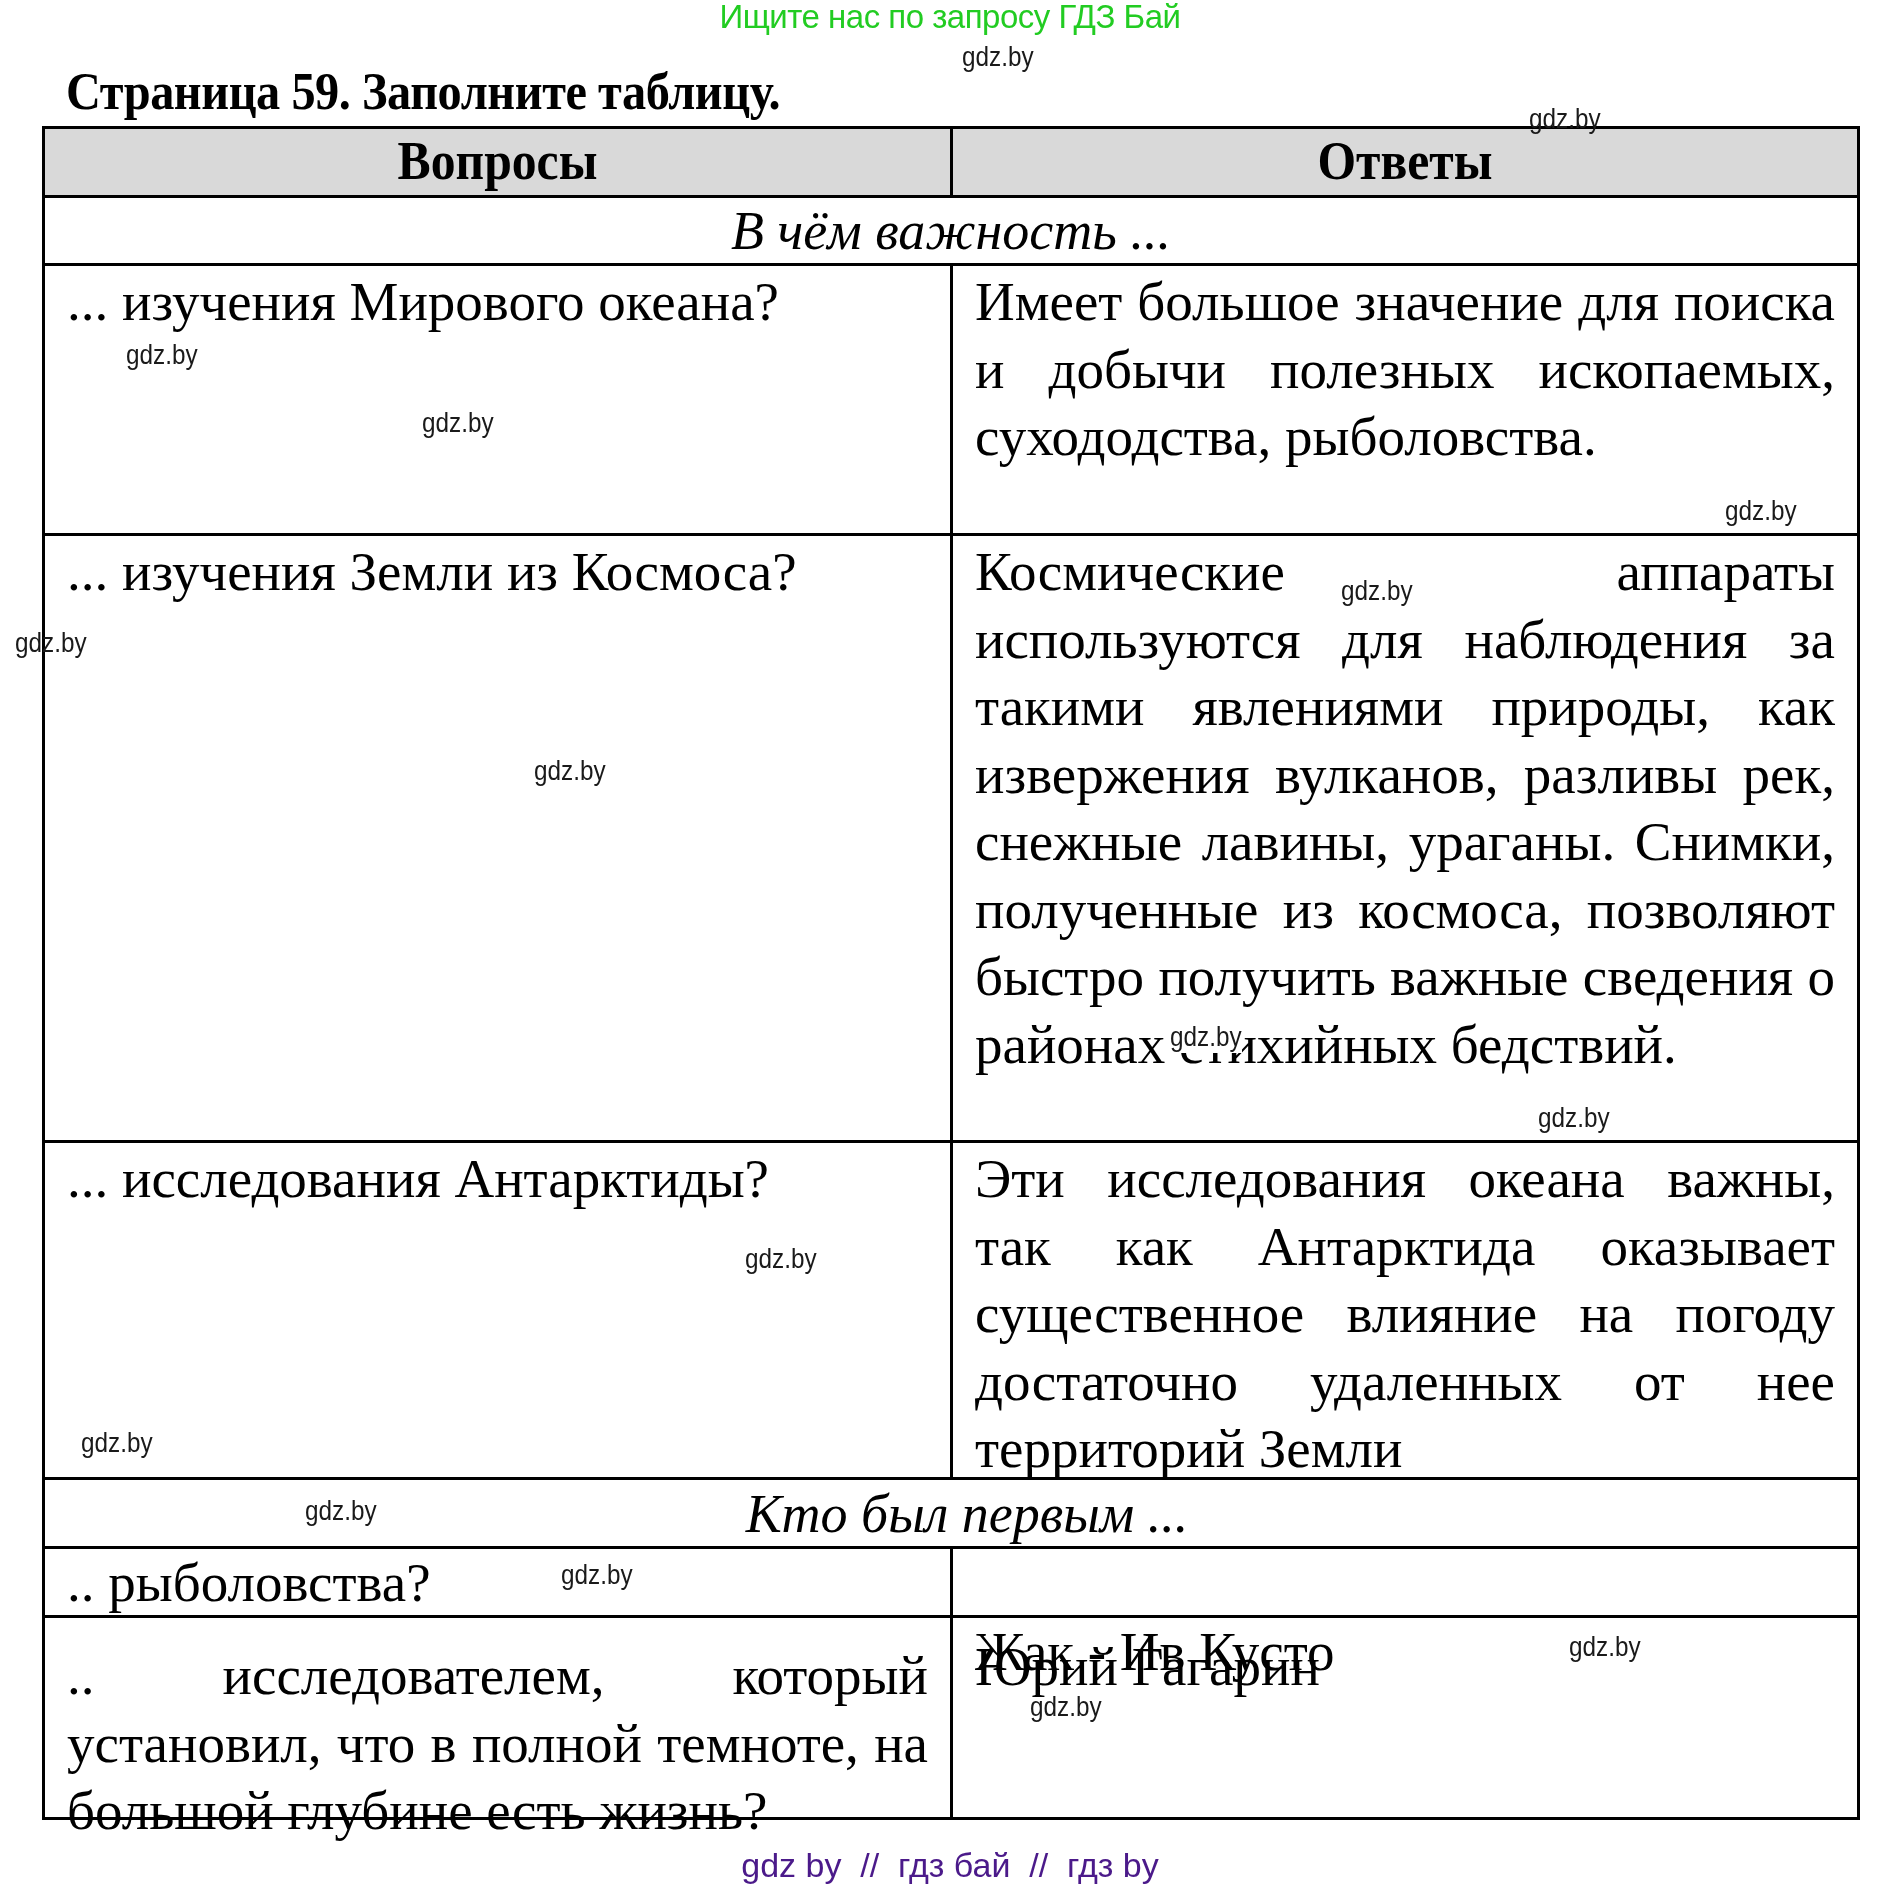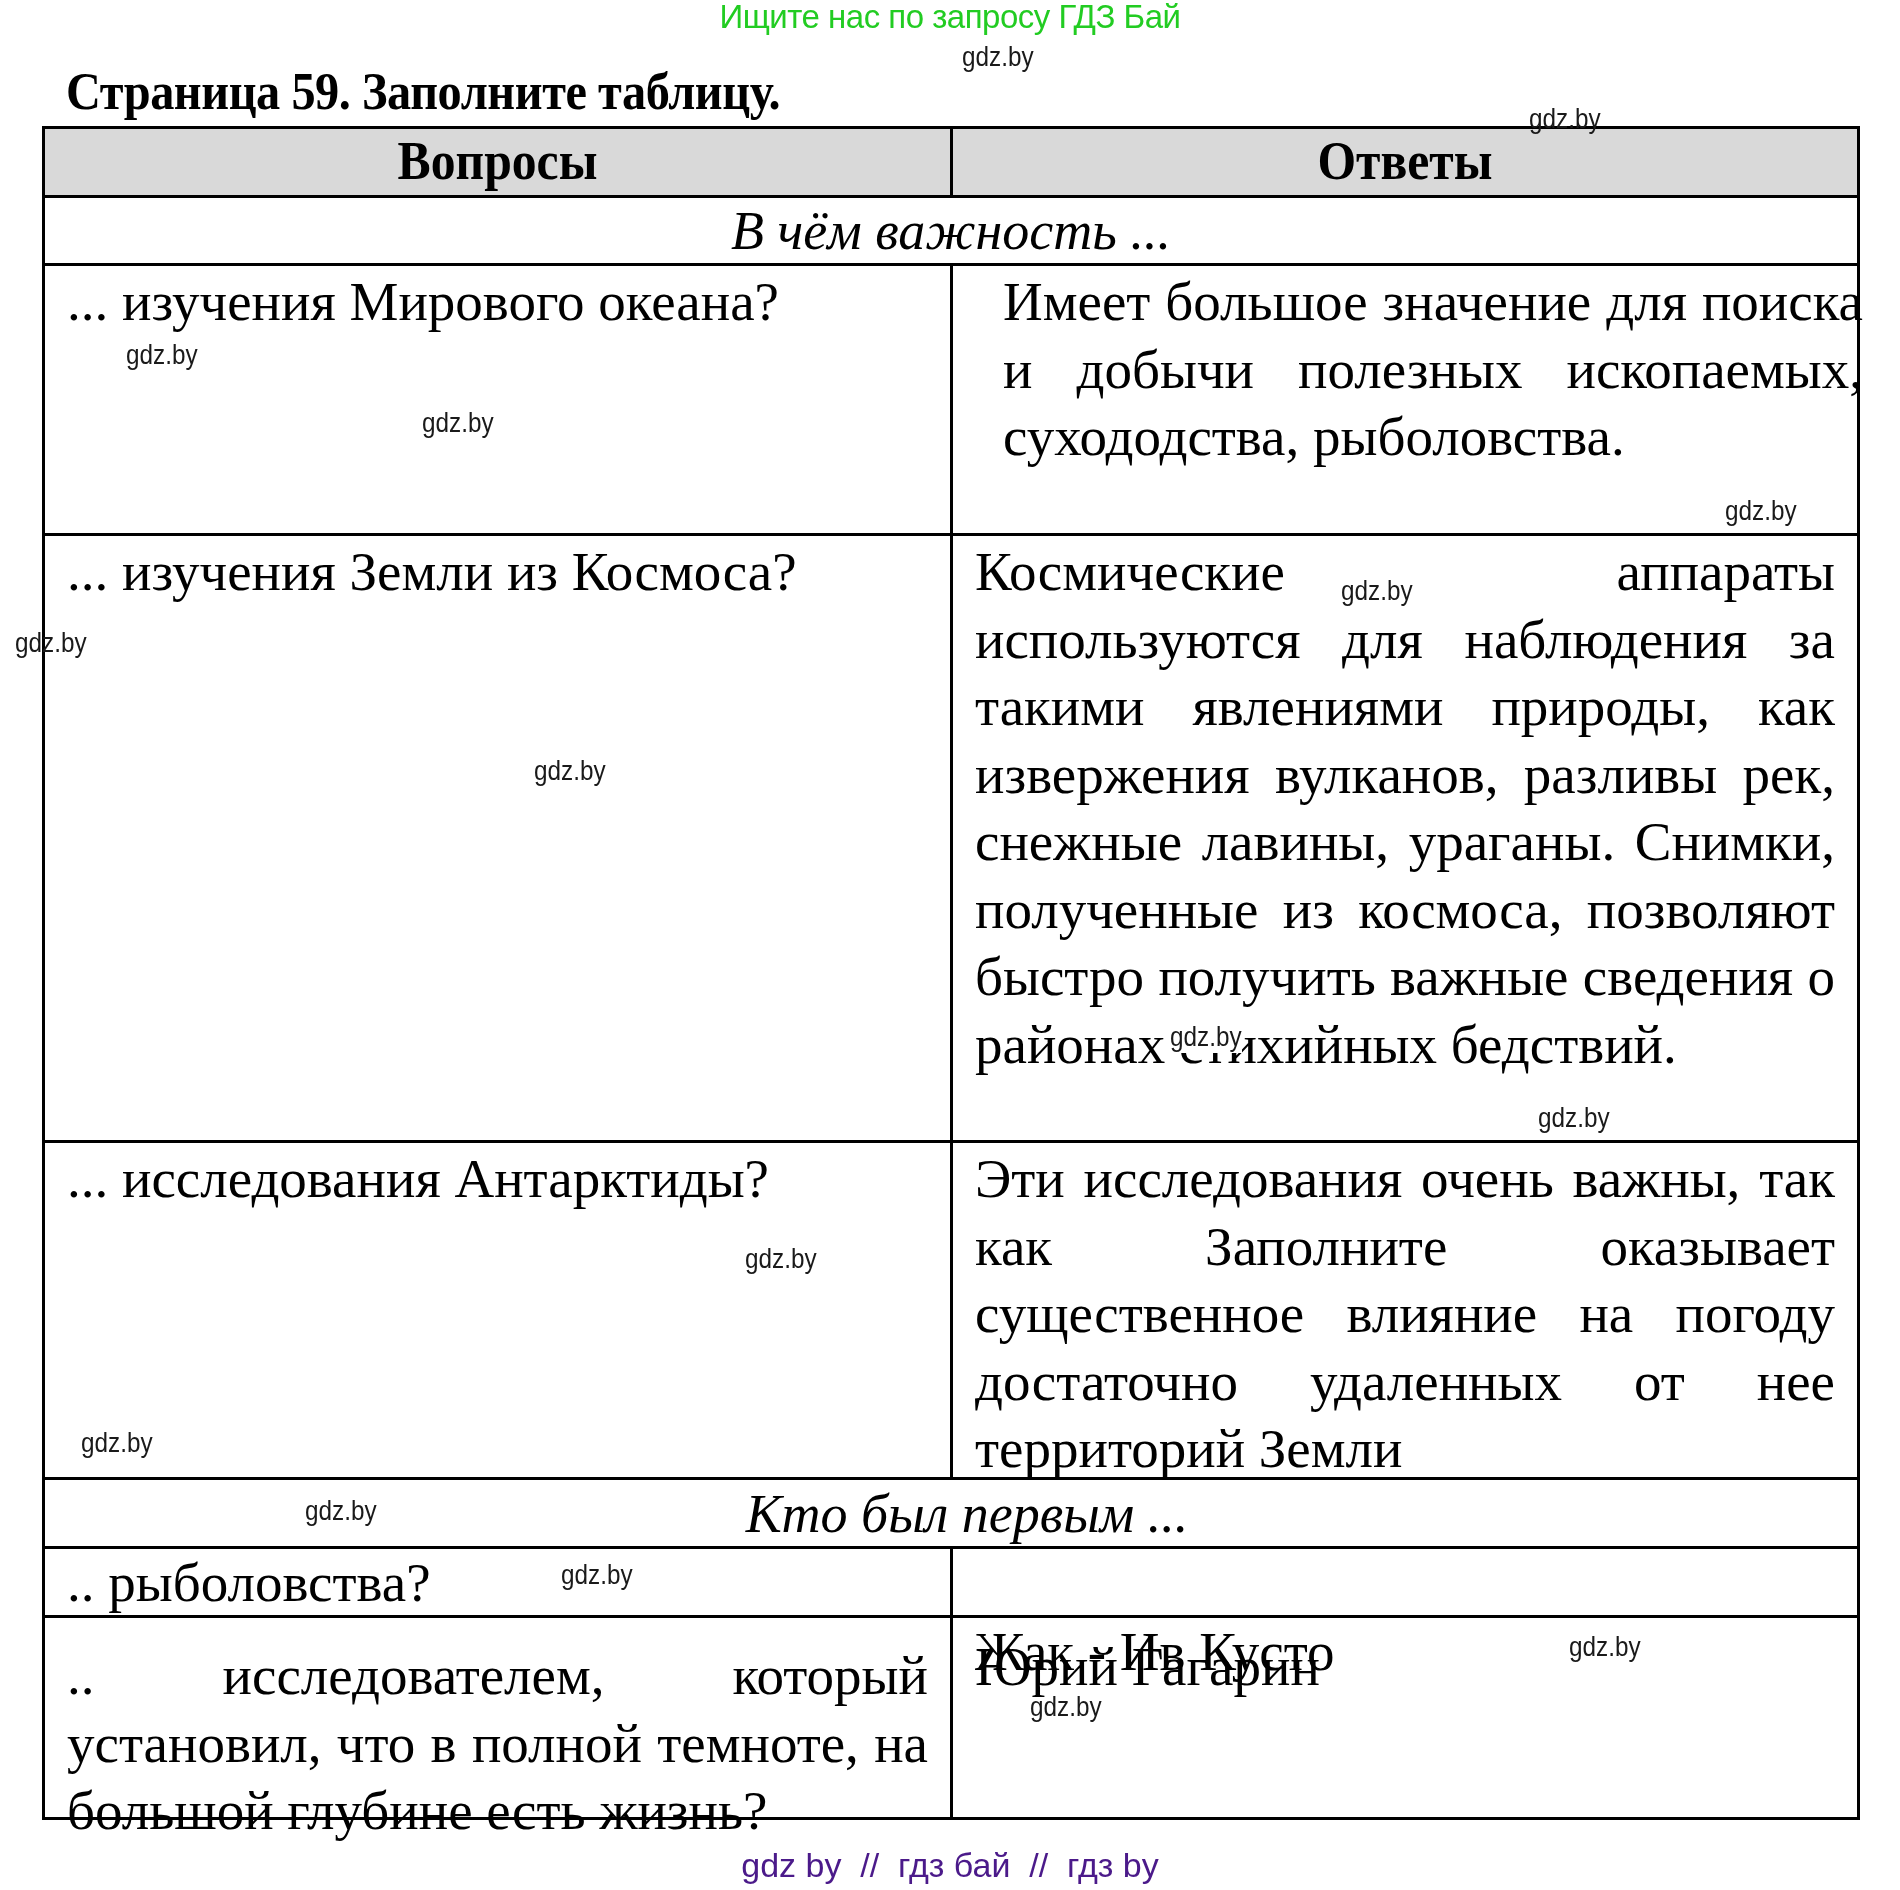--- a/index.html
+++ b/index.html
@@ -41,27 +41,27 @@
 <div class="vline" style="top:126px; height:70px;"></div>
 <div class="vline" style="top:264px; height:1214px;"></div>
 <div class="vline" style="top:1547px; height:273px;"></div>
 
 <div class="abs hdr-cell" style="left:45px; width:905px;">Вопросы</div>
 <div class="abs hdr-cell" style="left:953px; width:904px;">Ответы</div>
 
 <div class="abs section" style="top:198px; height:66px;">В чём важность ...</div>
 
 <div class="abs cell cell-q" style="top:268px;">... изучения Мирового океана?</div>
-<div class="abs cell cell-a" style="top:268px;margin-left:28px;">Имеет большое значение для поиска и добычи полезных ископаемых, сухододства, рыболовства.</div>
+<div class="abs cell cell-a" style="top:268px;">Имеет большое значение для поиска и добычи полезных ископаемых, сухододства, рыболовства.</div>
 
 <div class="abs cell cell-q" style="top:538px;">... изучения Земли из Космоса?</div>
 <div class="abs cell cell-a" style="top:538px;">Космические аппараты используются для наблюдения за такими явлениями природы, как извержения вулканов, разливы рек, снежные лавины, ураганы. Снимки, полученные из космоса, позволяют быстро получить важные сведения о районах стихийных бедствий.</div>
 
 <div class="abs cell cell-q" style="top:1145px;">... исследования Антарктиды?</div>
-<div class="abs cell cell-a" style="top:1145px;">Эти исследования очень важны, так как Заполните оказывает существенное влияние на погоду достаточно удаленных от нее территорий Земли</div>
+<div class="abs cell cell-a" style="top:1145px;">Эти исследования океана важны, так как Антарктида оказывает существенное влияние на погоду достаточно удаленных от нее территорий Земли</div>
 
 <div class="abs section" style="top:1480px; height:67px;margin-left:16px;">Кто был первым ...</div>
 
 <div class="abs cell cell-q" style="top:1549px;">.. рыболовства?</div>
 <div class="abs cell cell-a" style="top:1633px;">Юрий Гагарин</div>
 
 <div class="abs cell cell-q" style="top:1618px;margin-top:24px;">.. исследователем, который установил, что в полной темноте, на большой глубине есть жизнь?</div>
 <div class="abs cell cell-a" style="top:1618px;">Жак - Ив Кусто</div>
 
 <div class="abs wm" style="left:126px; top:340px;">gdz.by</div>

